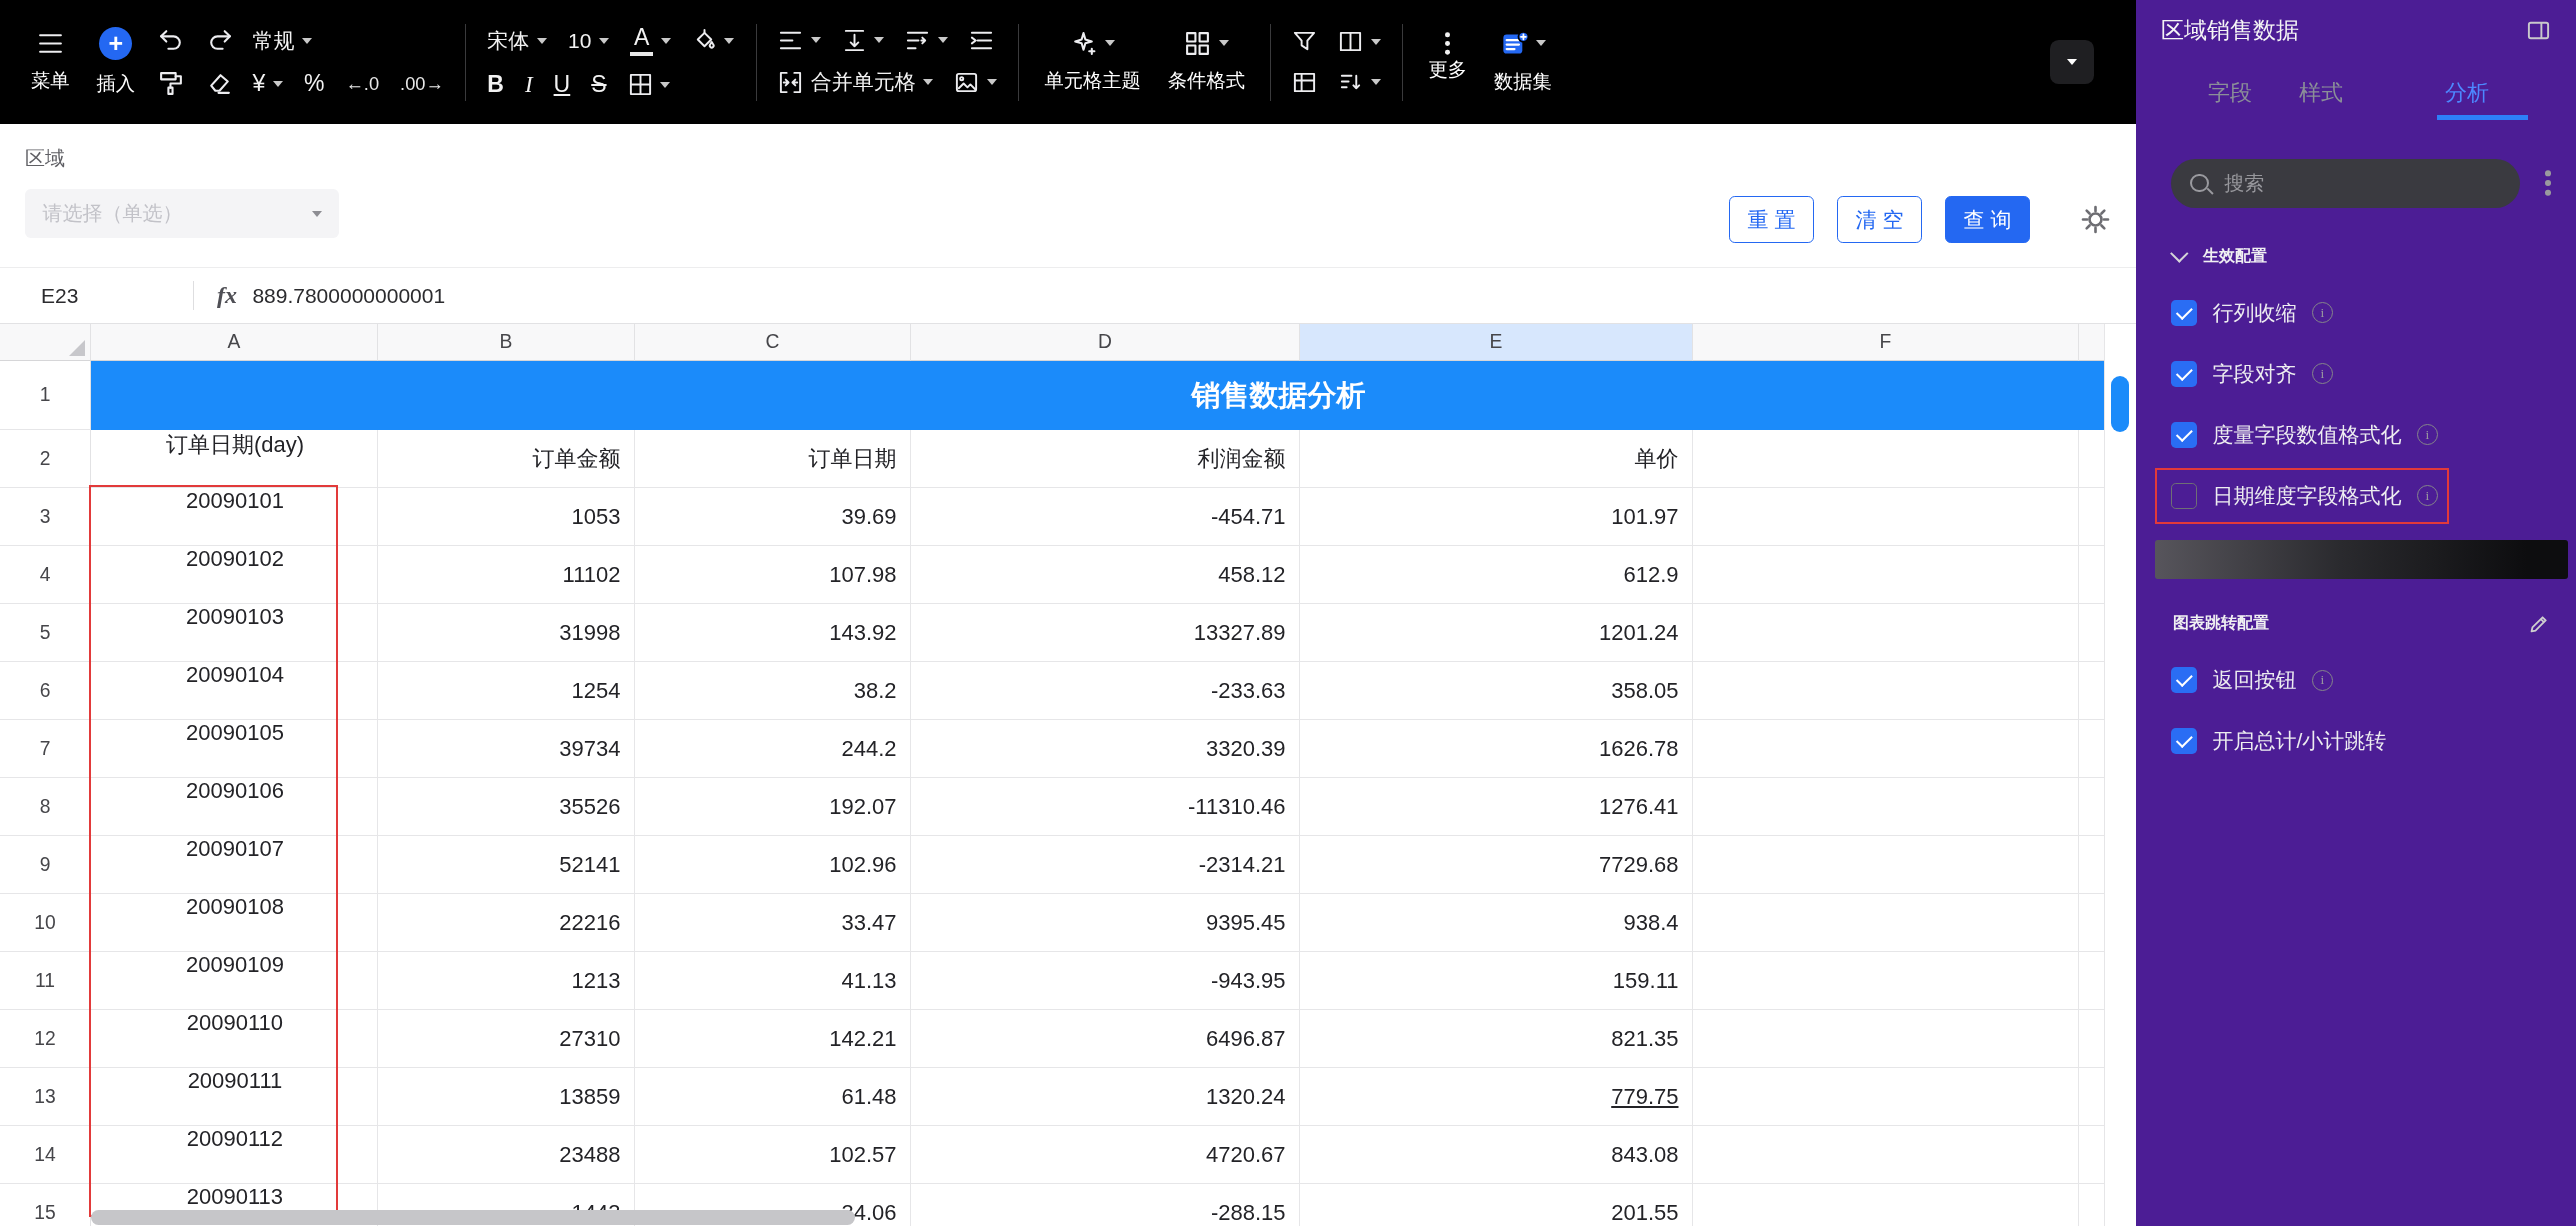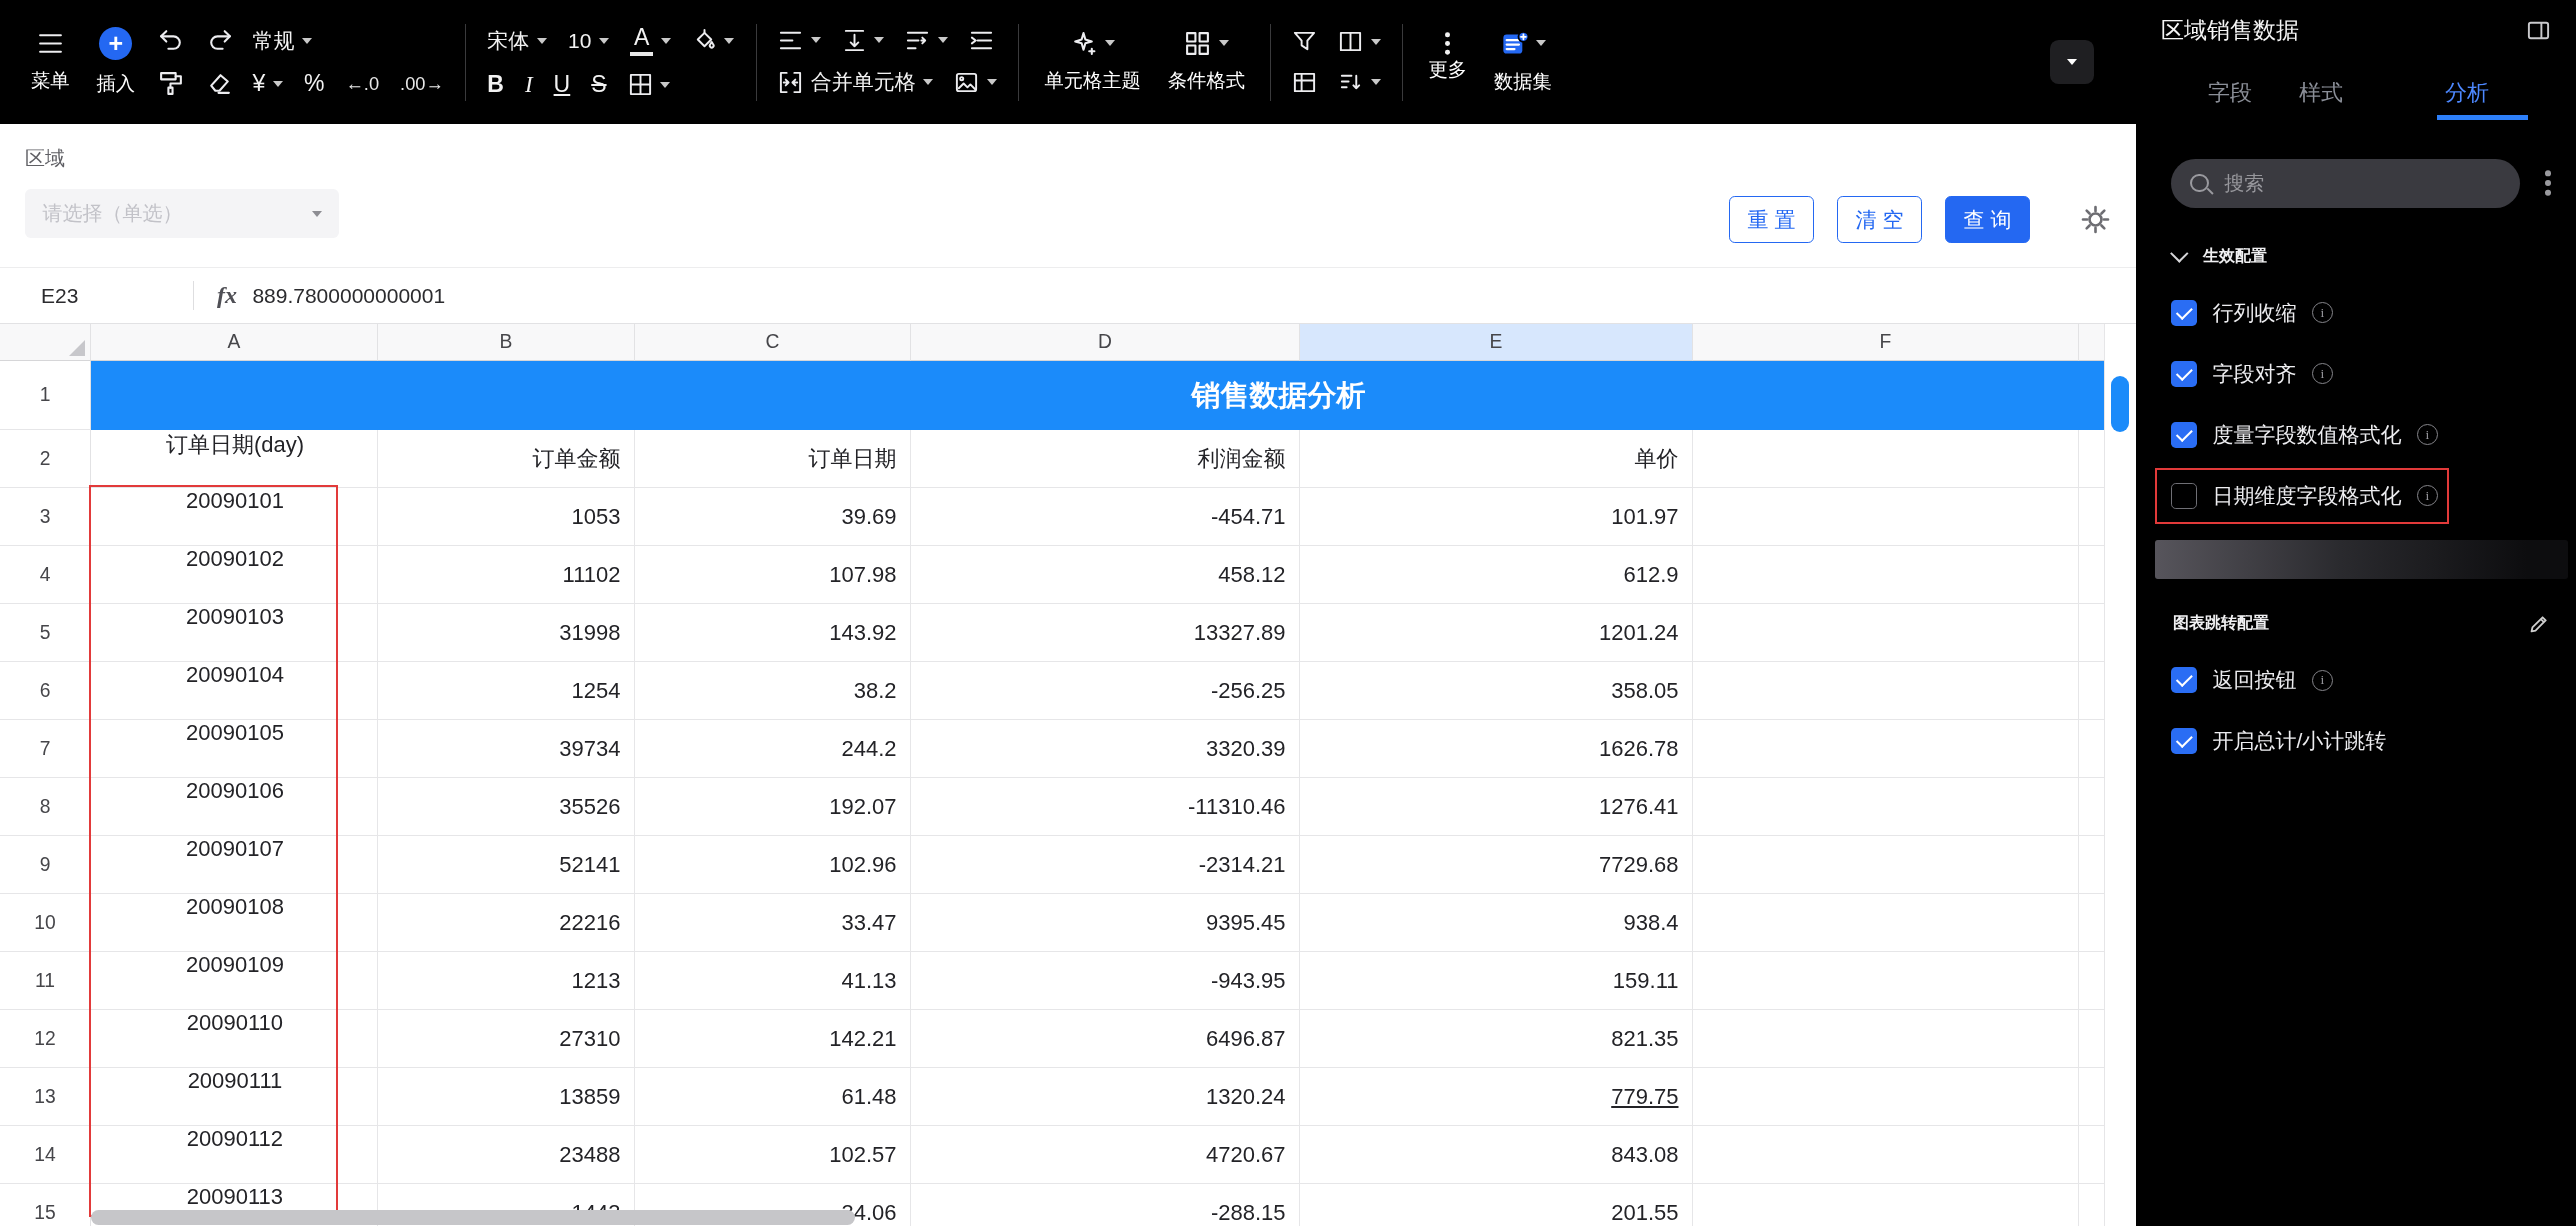--- a/index.html
+++ b/index.html
@@ -59,21 +59,21 @@
   .g-row{display:flex;height:58px;width:2105px;}
   .cell{flex:none;border-right:1px solid #e6e6e8;border-bottom:1px solid #e6e6e8;display:flex;align-items:center;justify-content:flex-end;padding:0 13.5px;font-size:22px;color:#232327;box-sizing:border-box;background:#fff;white-space:nowrap;overflow:hidden;}
   .cell.left{justify-content:flex-start;padding-left:15.4px;}
   .cell.sliver-c{width:26px;border-right:none;}
   .vstrip{position:absolute;right:0;top:0;bottom:0;width:31px;border-left:1px solid #e6e6e8;background:#fff;}
   .vthumb{position:absolute;left:5.8px;top:52px;width:18.3px;height:56px;border-radius:9.7px;background:#1b8bfa;}
   .hthumb{position:absolute;left:91px;top:886px;width:764px;height:14.5px;border-radius:7.7px;background:#c6c6c9;}
   .red-box-grid{position:absolute;left:89px;top:161px;width:249px;height:732px;border:2.9px solid #e23a3a;box-sizing:border-box;pointer-events:none;}
 
   
-  .sidebar{width:440px;flex:none;background:#000000;position:relative;color:#fff;overflow:hidden;}
+  .sidebar{width:440px;flex:none;background:#4c1d95;position:relative;color:#fff;overflow:hidden;}
   .sb-header{height:60px;display:flex;align-items:center;justify-content:space-between;padding:0 25px;}
   .sb-title{font-size:23px;color:#f5f5f5;}
   .sb-tabs{display:flex;align-items:flex-end;height:46px;padding-left:72px;margin-top:13.5px;}
   .sb-tab{font-size:22px;color:#8b8f98;position:relative;padding-bottom:11.6px;white-space:nowrap;}
   .sb-tab:nth-child(2){margin-left:47px;}
   .sb-tab:nth-child(3){margin-left:102px;}
   .sb-tab.active{color:#4d88ff;}
   .sb-tab.active::after{content:'';position:absolute;left:-7.7px;right:-39px;bottom:0;height:4.8px;background:#2d7ff9;}
   .sb-search-row{display:flex;align-items:center;margin-top:39px;padding:0 13.5px 0 35px;gap:13.5px;}
   .sb-search{flex:1;height:49px;border-radius:25px;background:#3a3a40;display:flex;align-items:center;gap:13.5px;padding:0 19.3px;box-sizing:border-box;}
@@ -412,21 +412,21 @@
             <div class="cell" style="width: 389px;">13327.89</div>
             <div class="cell" style="width: 393px;">1201.24</div>
             <div class="cell" style="width: 386px;"></div>
             <div class="cell sliver-c"></div>
           </div>
           <div class="g-row">
             <div class="gut">6</div>
             <div class="cell left" style="width: 287px;">20090104</div>
             <div class="cell" style="width: 257px;">1254</div>
             <div class="cell" style="width: 276px;">38.2</div>
-            <div class="cell" style="width: 389px;">-256.25</div>
+            <div class="cell" style="width: 389px;">-233.63</div>
             <div class="cell" style="width: 393px;">358.05</div>
             <div class="cell" style="width: 386px;"></div>
             <div class="cell sliver-c"></div>
           </div>
           <div class="g-row">
             <div class="gut">7</div>
             <div class="cell left" style="width: 287px;">20090105</div>
             <div class="cell" style="width: 257px;">39734</div>
             <div class="cell" style="width: 276px;">244.2</div>
             <div class="cell" style="width: 389px;">3320.39</div>

